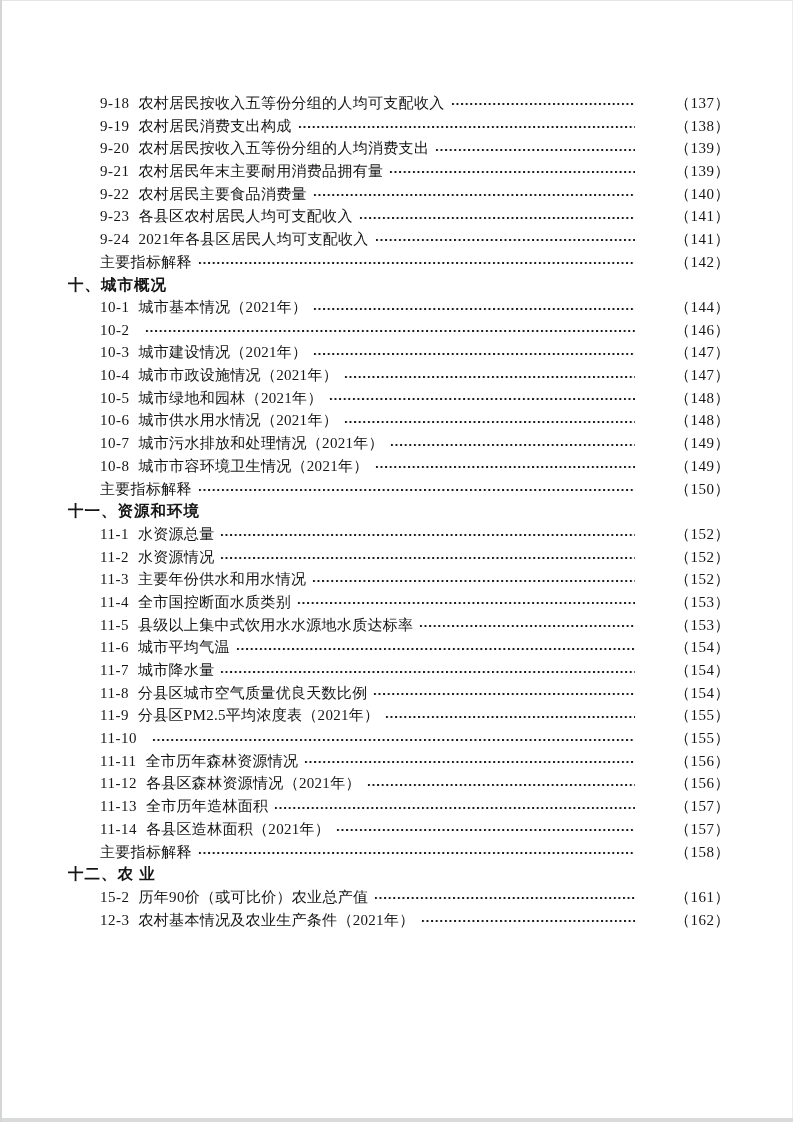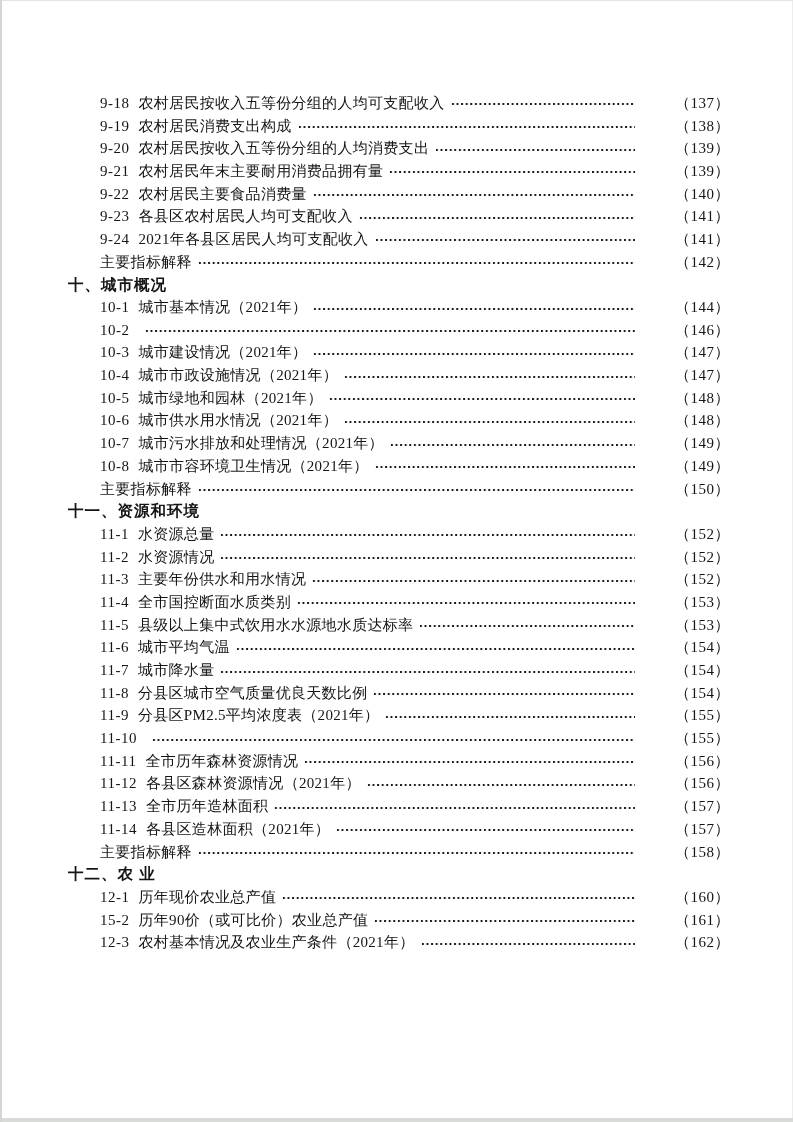--- a/index.html
+++ b/index.html
@@ -265,26 +265,20 @@
         <span class="pageno">（157）</span>
       </div>
       <div class="row">
         <span class="no"></span>
         <span class="title">主要指标解释</span>
         <span class="leader"></span>
         <span class="pageno">（158）</span>
       </div>
       <div class="heading">十二、农 业</div>
       <div class="row">
-        <span class="no">12-1</span>
-        <span class="title">历年现价农业总产值</span>
-        <span class="leader"></span>
-        <span class="pageno">（160）</span>
-      </div>
-      <div class="row">
         <span class="no">15-2</span>
         <span class="title">历年90价（或可比价）农业总产值</span>
         <span class="leader"></span>
         <span class="pageno">（161）</span>
       </div>
       <div class="row">
         <span class="no">12-3</span>
         <span class="title">农村基本情况及农业生产条件（2021年）</span>
         <span class="leader"></span>
         <span class="pageno">（162）</span>

